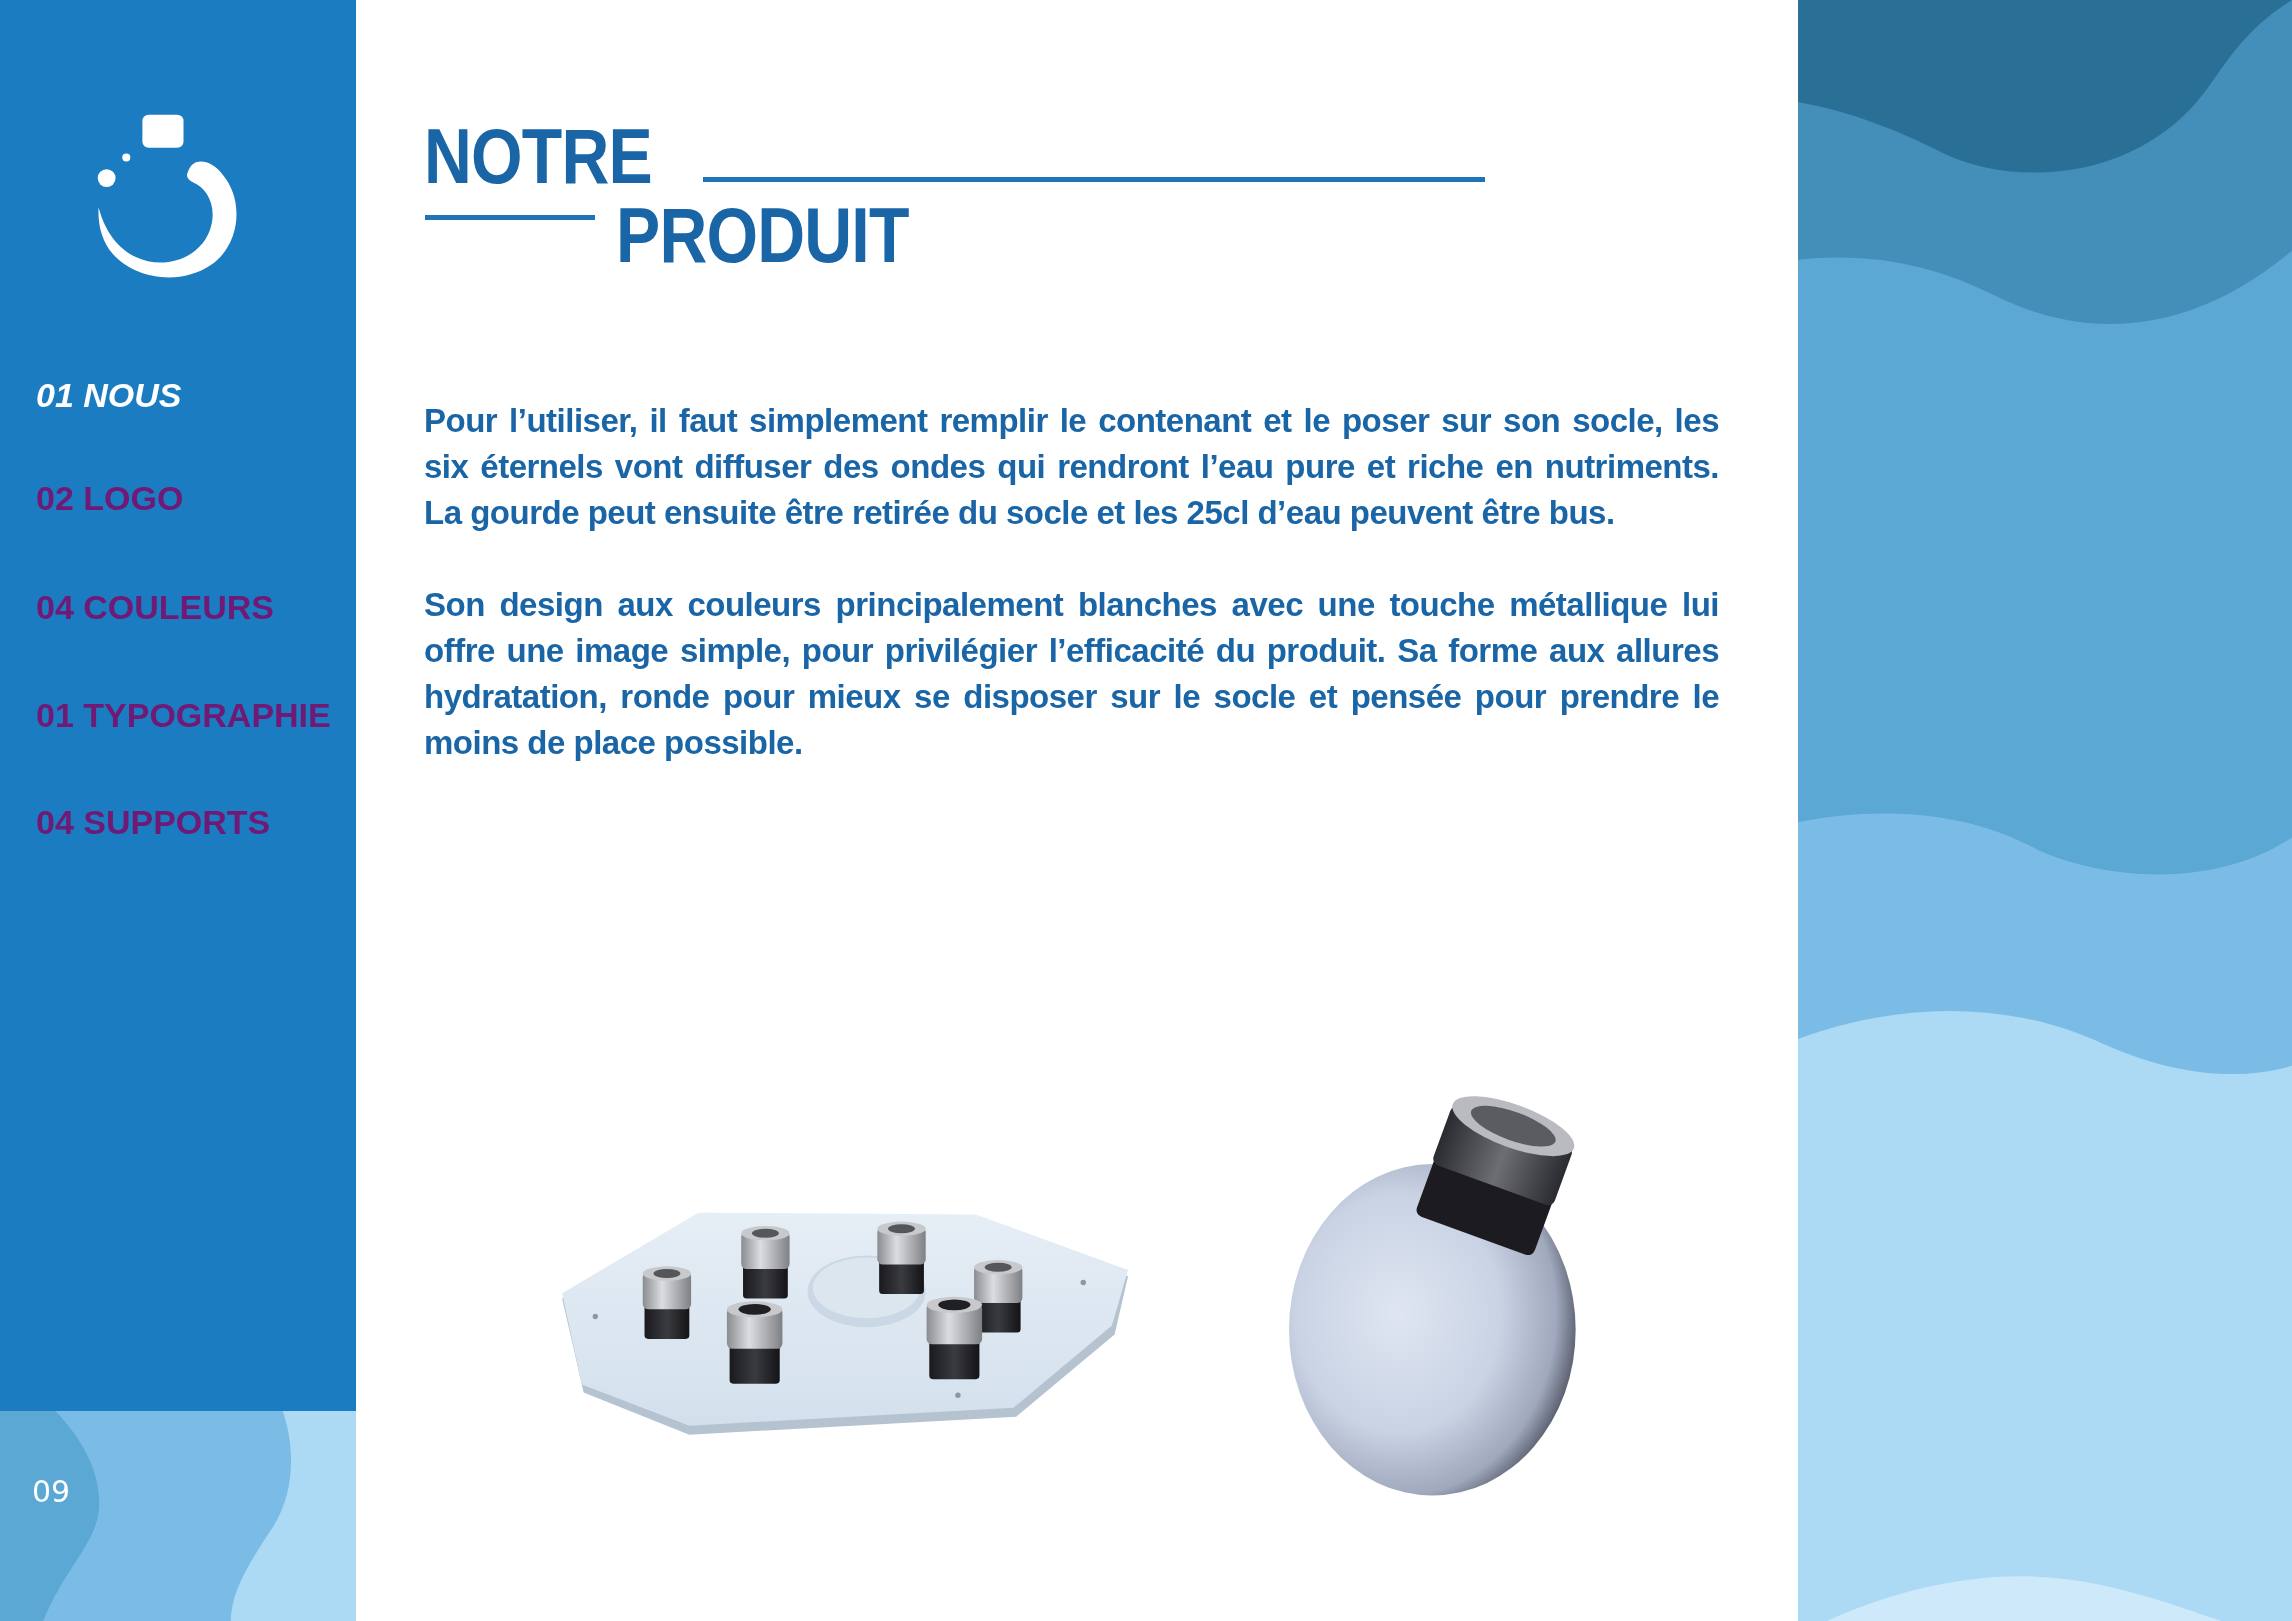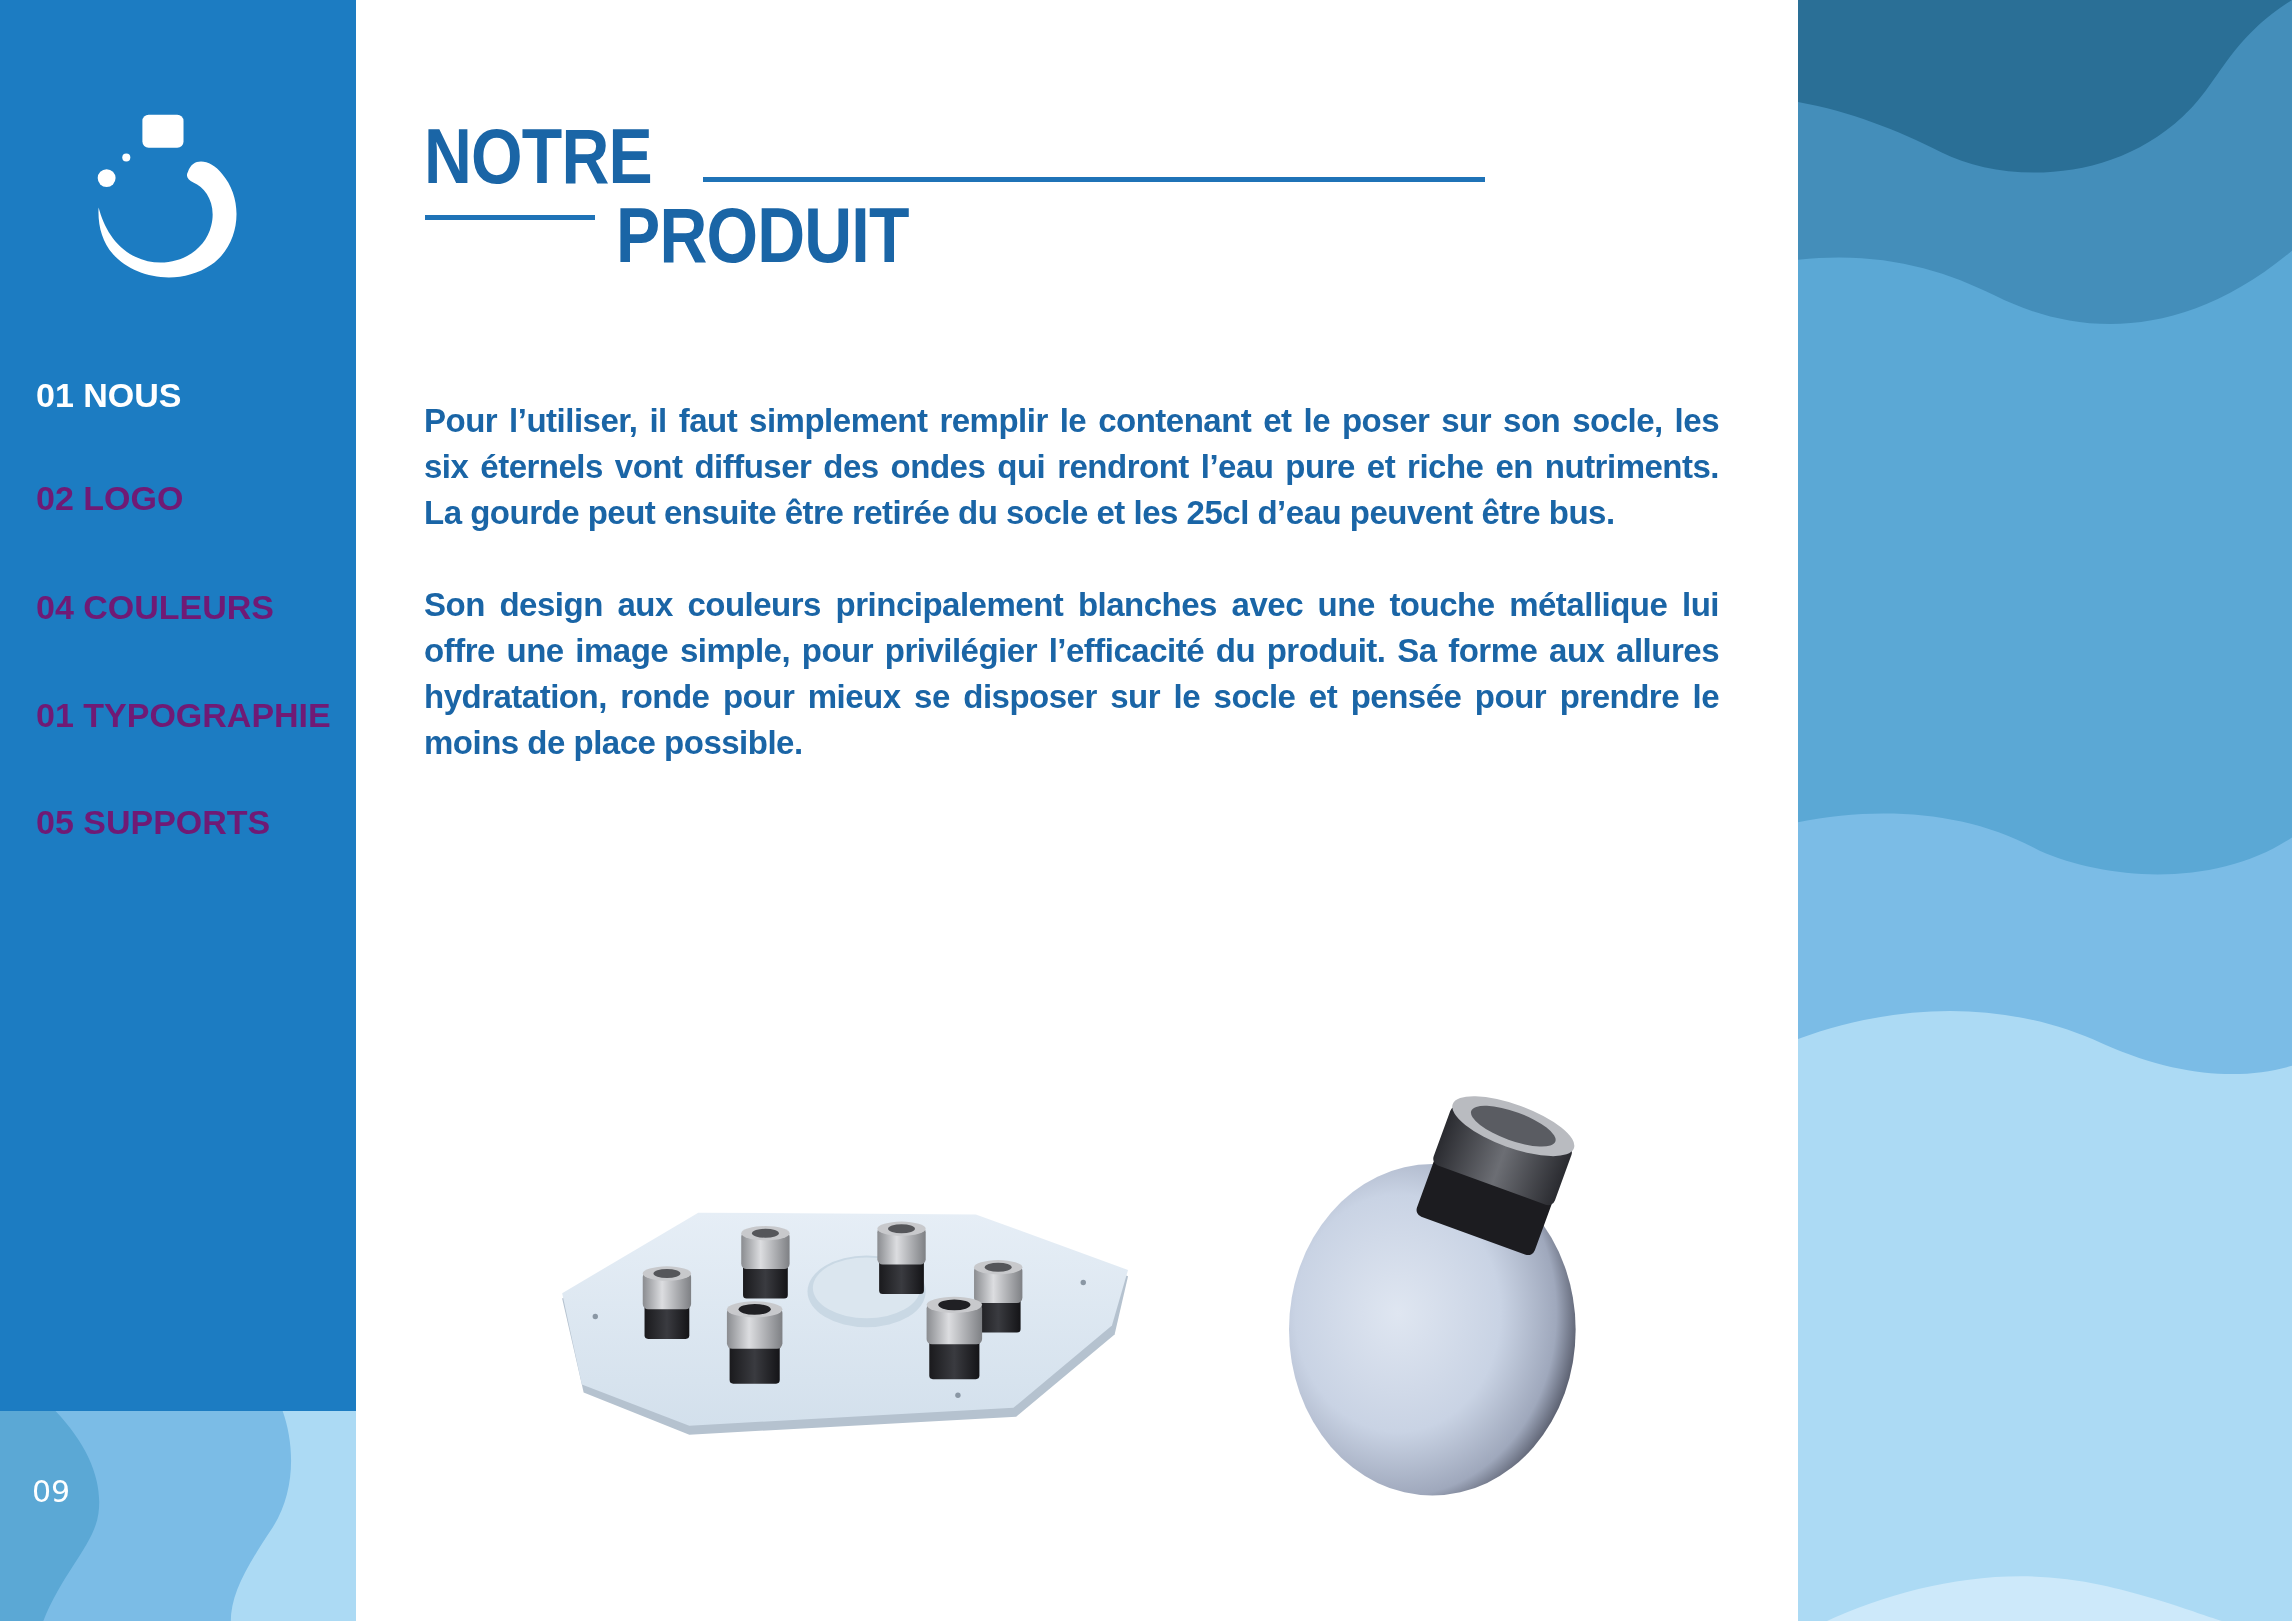--- a/index.html
+++ b/index.html
@@ -183,25 +183,25 @@
              C 168 100, 162 150, 130 172
              C 95 196, 45 188, 20 160
              C 8 146, 3 128, 4 108
              C 10 130, 22 152, 45 163
              C 80 180, 122 162, 130 128
              C 136 104, 124 86, 110 80
              C 104 77, 101 73, 104 68 Z" fill="#ffffff"></path>
   </svg>
 
   <ul class="nav">
-    <li class="nav-item active" style="top:0px;">01 NOUS</li>
+    <li class="nav-item active" style="top:0px;font-style:italic;">01 NOUS</li>
     <li class="nav-item" style="top:103px;">02 LOGO</li>
     <li class="nav-item" style="top:212px;">04 COULEURS</li>
     <li class="nav-item" style="top:320px;">01 TYPOGRAPHIE</li>
-    <li class="nav-item" style="top:427px;">05 SUPPORTS</li>
+    <li class="nav-item" style="top:427px;">04 SUPPORTS</li>
   </ul>
 
   <svg class="sidebar-waves" viewBox="0 0 398 236" preserveAspectRatio="none">
     <rect x="0" y="0" width="398" height="236" fill="#acdaf4"></rect>
     <path d="M0 0 L 316 0 C 330 40, 330 90, 305 130 C 275 175, 258 205, 258 236 L 0 236 Z" fill="#7bbce6"></path>
     <path d="M0 0 L 62 0 C 100 40, 115 80, 110 115 C 105 150, 70 180, 48 236 L 0 236 Z" fill="#5ba8d5"></path>
   </svg>
 
   <div class="page-number">09</div>
 </aside>

